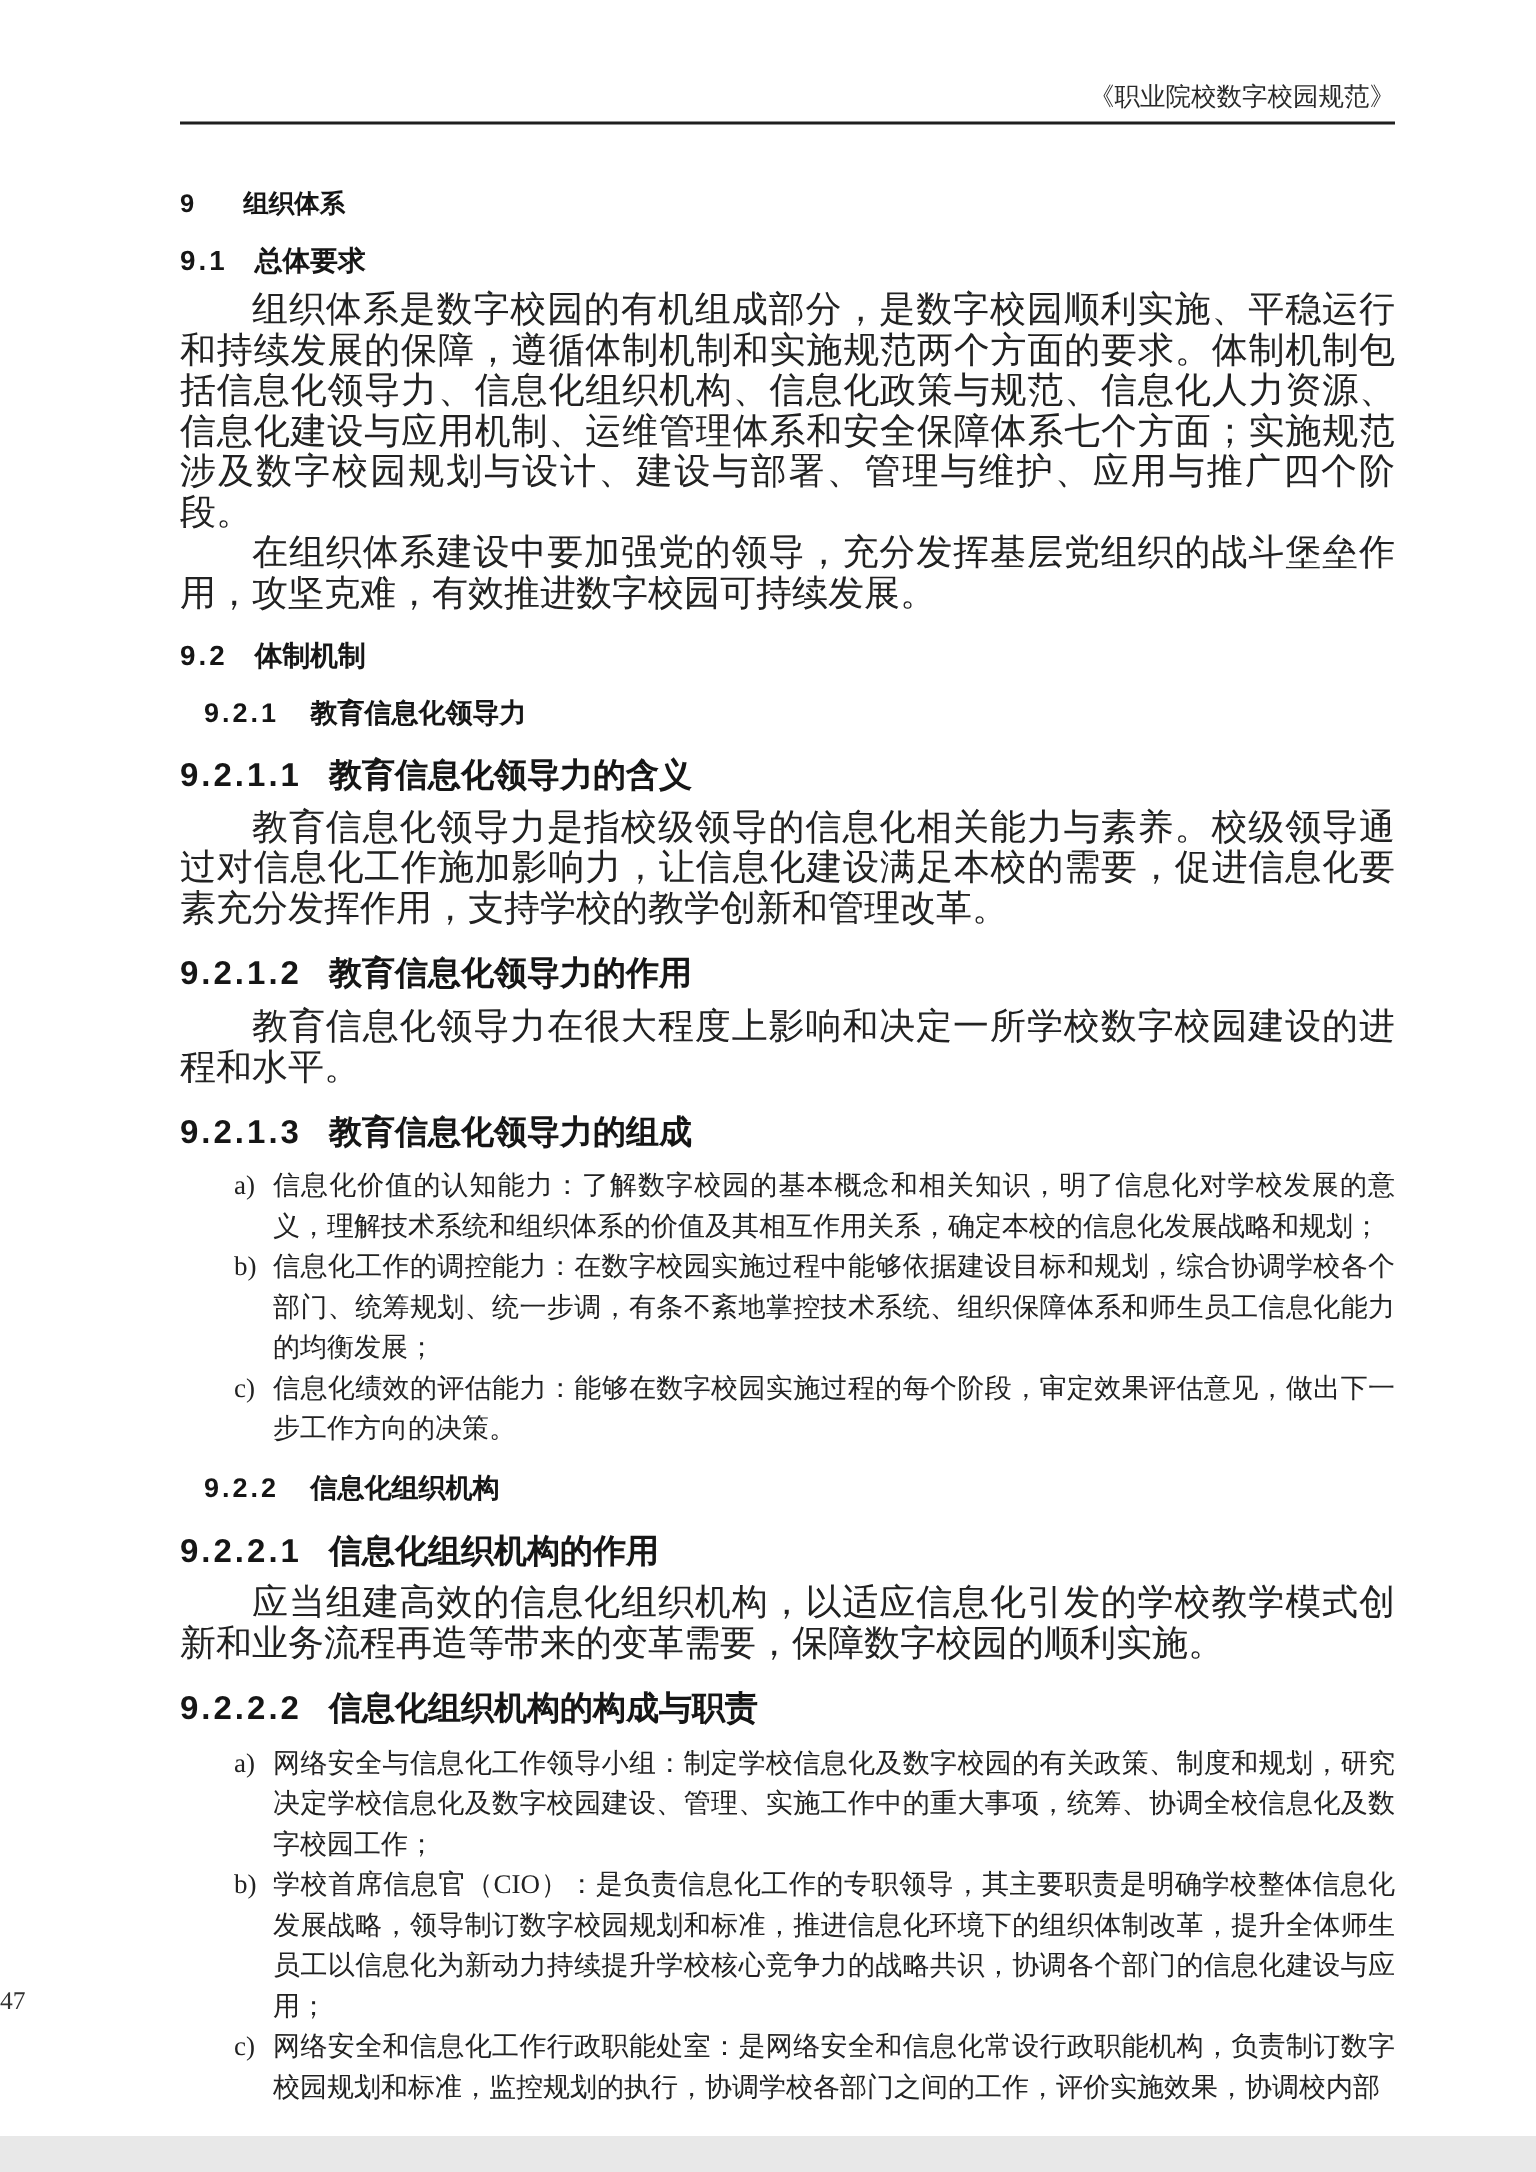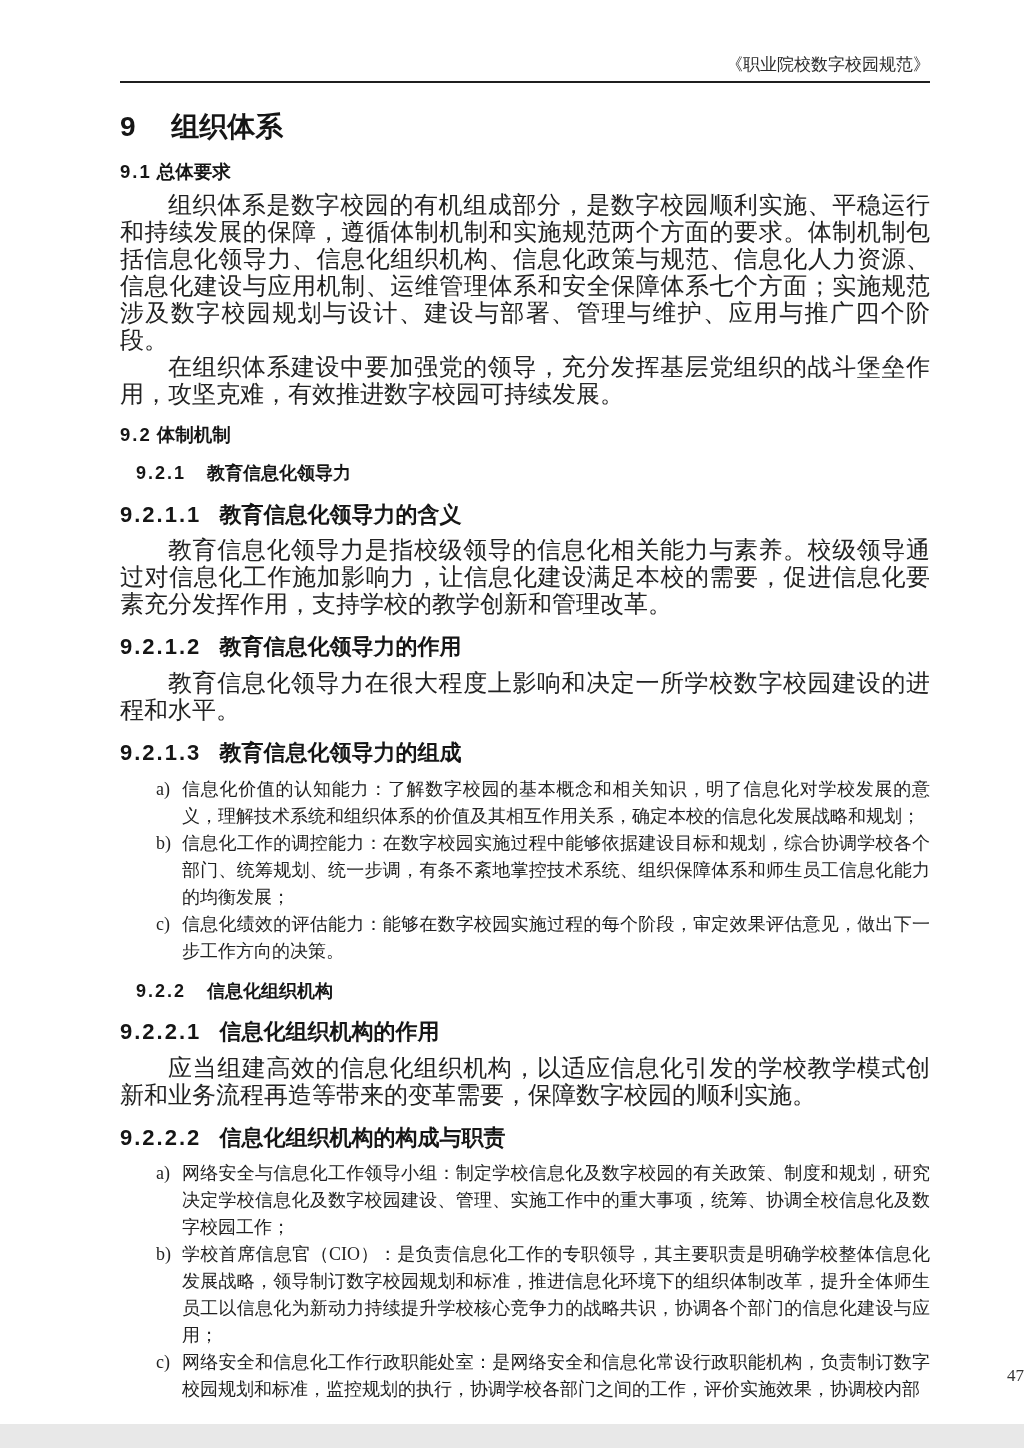--- a/index.html
+++ b/index.html
@@ -34,30 +34,30 @@
     margin-top: 5px;
     border-bottom: 2.5px solid #1f1f1f;
     height: 0;
   }
   h1, h2, h3, h4 {
     font-family: "Liberation Sans", "DejaVu Sans", sans-serif;
     font-weight: 700;
     color: #161616;
     line-height: 1.3;
   }
-  h1 { font-size: 28px;   margin: 26px 0 0 0; }
+  h1 { font-size: 17px;   margin: 42px 0 0 0; }
   h2 { font-size: 18.5px; margin: 15px 0 0 0; }
   h3 { font-size: 18px;   margin: 15px 0 0 16px; }
   h4 { font-size: 22px;   margin: 15px 0 0 0; }
   .num {
     letter-spacing: 2px;
     margin-right: 12px;
   }
   h1 .num { margin-right: 26px; }
-  h2 .num { margin-right: 0; }
+  h2 .num { margin-right: 13px; }
   h3 .num { margin-right: 16px; }
   p.body {
     margin: 8px 0 0 0;
     font-size: 24px;
     line-height: 27px;
     text-align: justify;
     text-indent: 2em;
   }
   p.body + p.body { margin-top: 0; }
   .list { margin: 8px 0 0 0; }
@@ -71,23 +71,23 @@
     flex: 0 0 26px;
     text-align: left;
   }
   .item-text {
     flex: 1;
     text-align: justify;
   }
   .page-number {
     position: absolute;
     left: 0;
-    top: 1366px;
+    top: 1324px;
     width: 100%;
-    text-align: right;
+    text-align: left;
     font-size: 17px;
     color: #333333;
   }
 </style>
 </head>
 <body>
 
 <div class="page">
   <div class="content">
 

